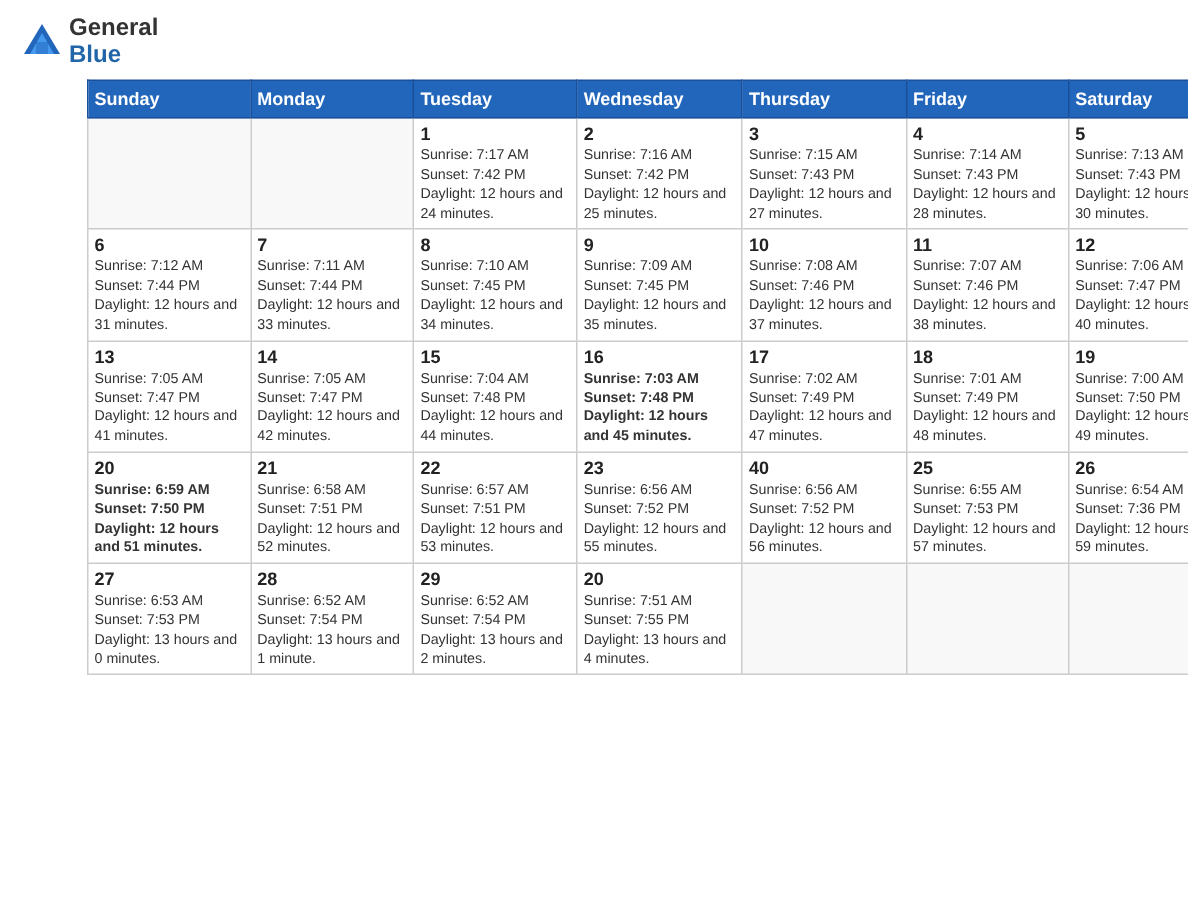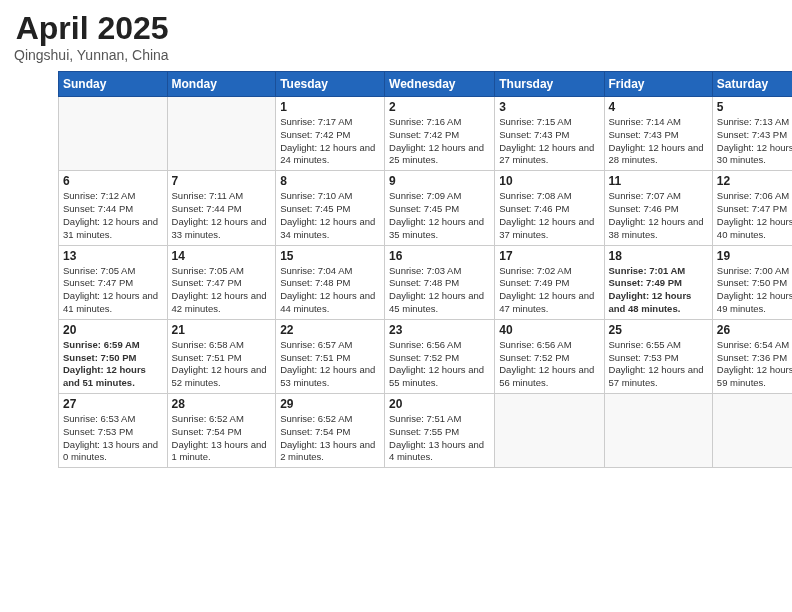--- a/index.html
+++ b/index.html
@@ -93,23 +93,30 @@
       font-size: 9.5px;
       line-height: 1.35;
       color: #333;
     }
   </style>
 </head>
 <body>
 
 <div class="container">
   <div class="header">
-    <div class="title-block">
-      <div class="month-title">April 2025</div>
-      <div class="location">Qingshui, Yunnan, China</div>
+    <div class="logo">
+      <svg class="logo-icon" viewBox="0 0 28 28">
+        <polygon points="14,2 26,22 2,22" fill="#2266bb"></polygon>
+        <polygon points="14,8 22,22 6,22" fill="#4499ee"></polygon>
+        <rect x="10" y="14" width="8" height="8" fill="#2266bb" opacity="0.5"></rect>
+      </svg>
+      <div class="logo-text">
+        <span class="logo-general">General</span>
+        <span class="logo-blue">Blue</span>
+      </div>
     </div>
   </div>
 
   <table>
     <thead>
       <tr>
       <th>Sunday</th>
           <th>Monday</th>
           <th>Tuesday</th>
           <th>Wednesday</th>
@@ -211,33 +218,33 @@
 Daylight: 12 hours and 42 minutes.</div>
           </td>
           <td>
             <div class="day-number">15</div>
             <div class="day-info" style="white-space: pre-line;">Sunrise: 7:04 AM
 Sunset: 7:48 PM
 Daylight: 12 hours and 44 minutes.</div>
           </td>
           <td>
             <div class="day-number">16</div>
-            <div class="day-info" style="white-space: pre-line;">Sunrise: 7:03 AM
+            <div class="day-info" style="white-space: pre-line; font-weight: bold;">Sunrise: 7:03 AM
 Sunset: 7:48 PM
 Daylight: 12 hours and 45 minutes.</div>
           </td>
           <td>
             <div class="day-number">17</div>
             <div class="day-info" style="white-space: pre-line;">Sunrise: 7:02 AM
 Sunset: 7:49 PM
 Daylight: 12 hours and 47 minutes.</div>
           </td>
           <td>
             <div class="day-number">18</div>
-            <div class="day-info" style="white-space: pre-line; font-weight: bold;">Sunrise: 7:01 AM
+            <div class="day-info" style="white-space: pre-line;">Sunrise: 7:01 AM
 Sunset: 7:49 PM
 Daylight: 12 hours and 48 minutes.</div>
           </td>
           <td>
             <div class="day-number">19</div>
             <div class="day-info" style="white-space: pre-line;">Sunrise: 7:00 AM
 Sunset: 7:50 PM
 Daylight: 12 hours and 49 minutes.</div>
           </td>
         </tr>

